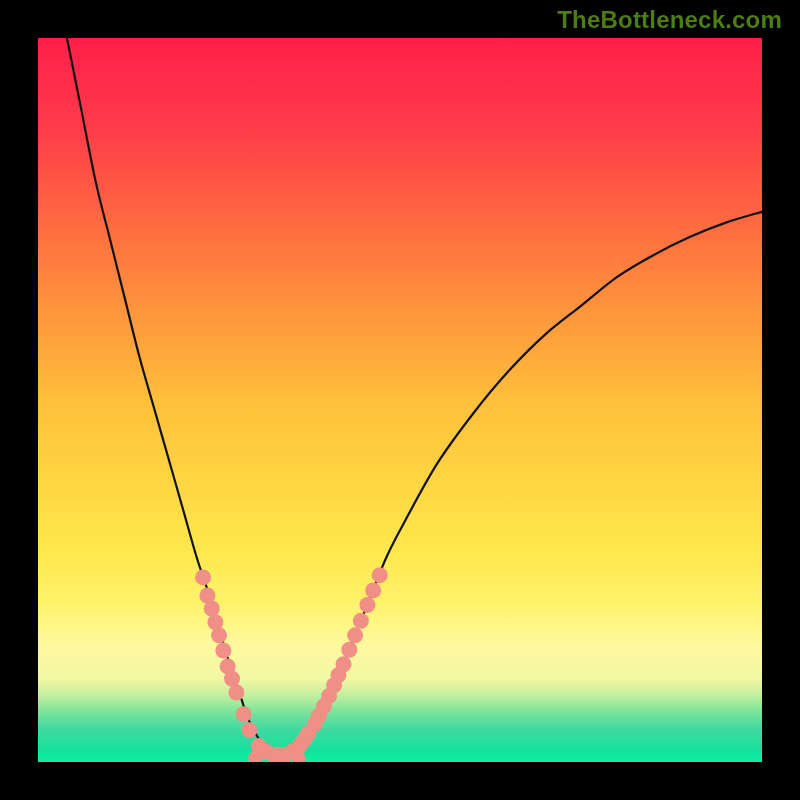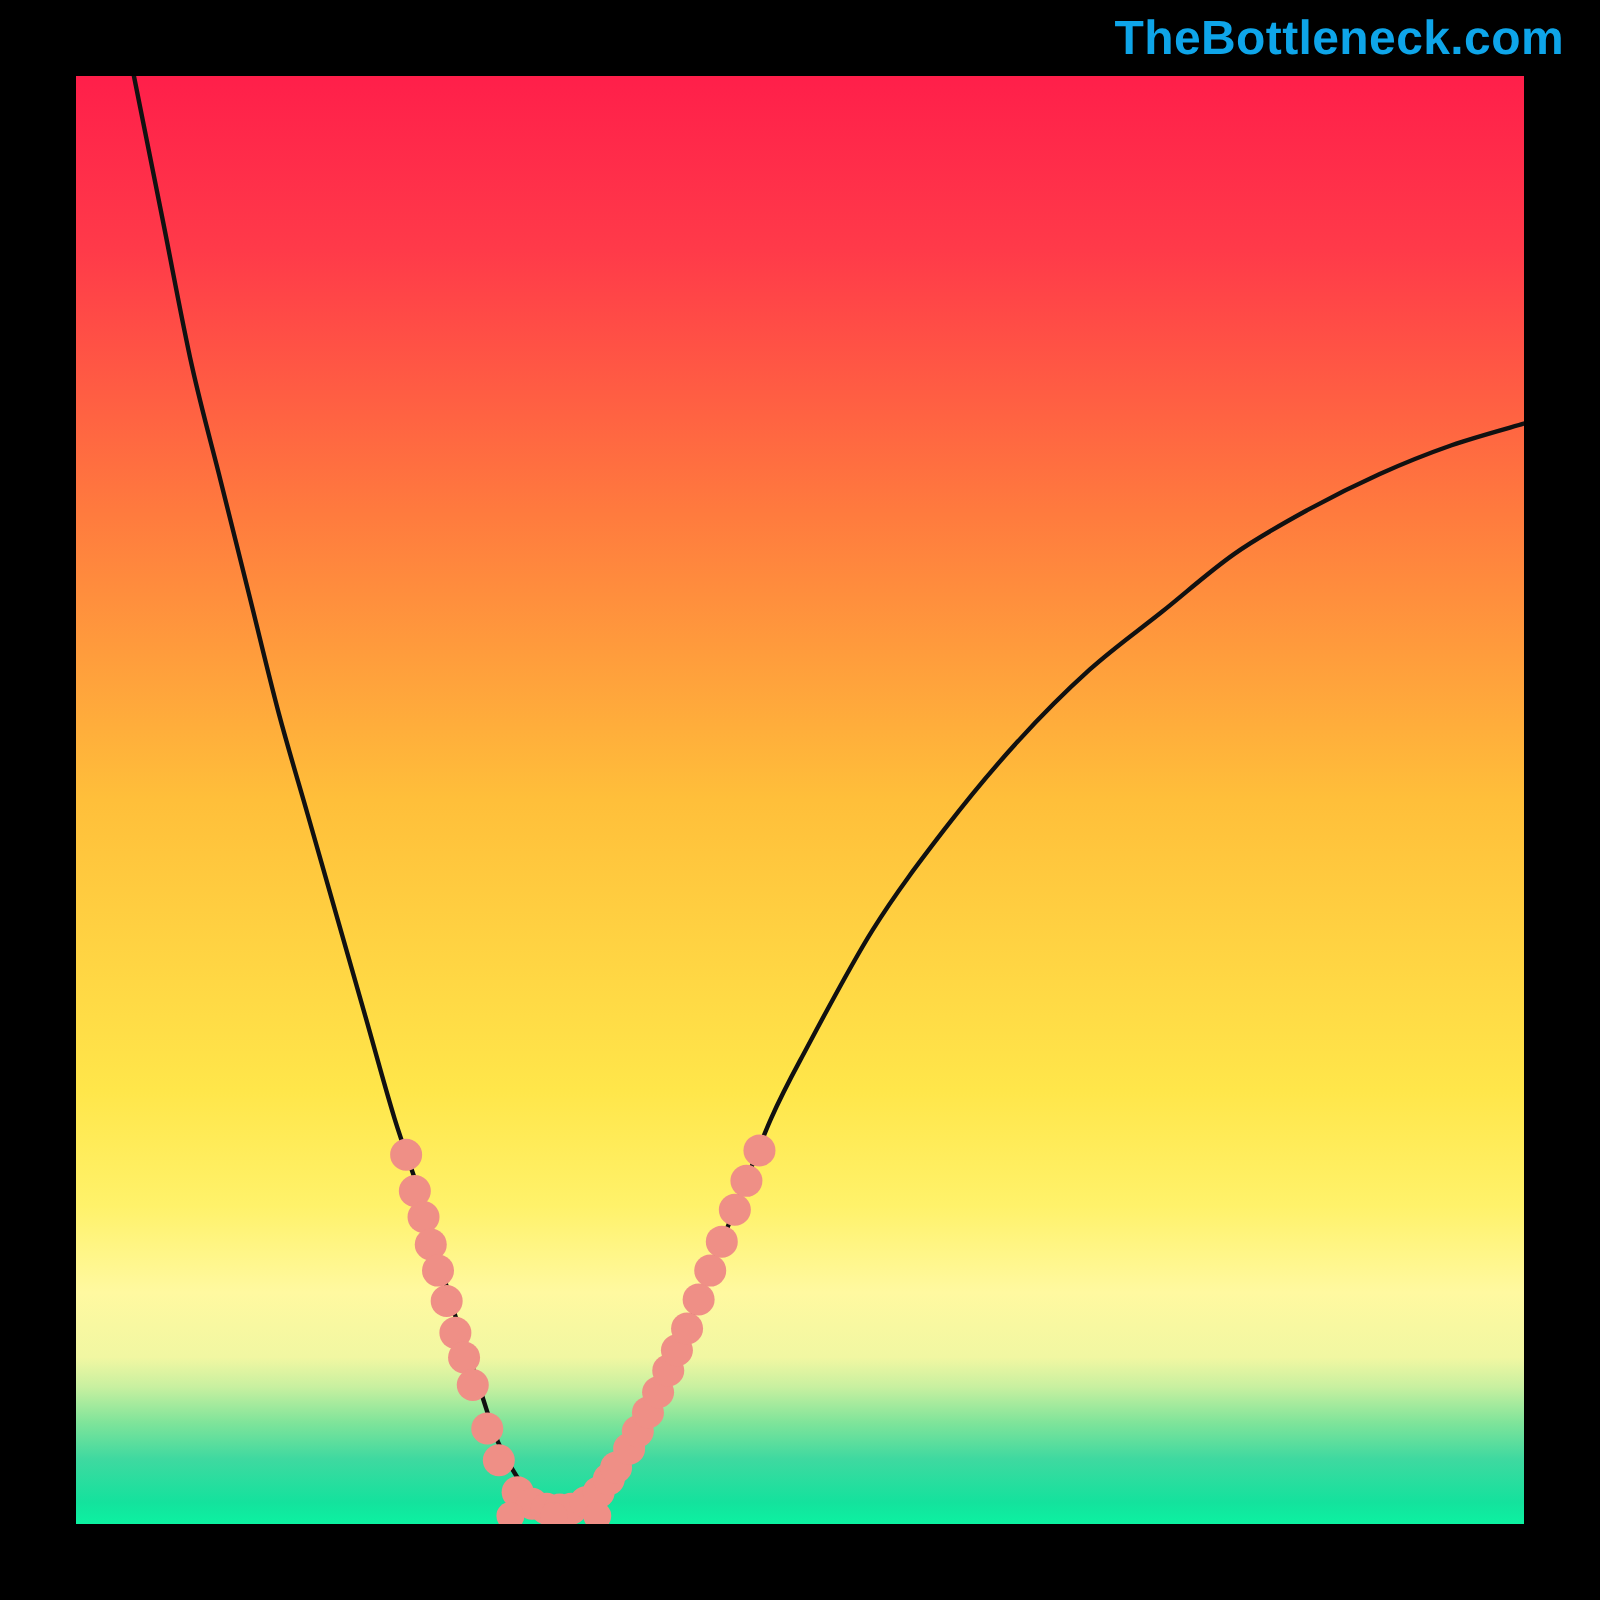--- a/index.html
+++ b/index.html
@@ -18,21 +18,21 @@
     height: 800px;
     background: #000;
   }
   .watermark {
     position: absolute;
     top: 6px;
     right: 18px;
     font-family: Arial, Helvetica, sans-serif;
     font-size: 24px;
     font-weight: 600;
-    color: #0ea5e9;
+    color: #4d7c0f;
     letter-spacing: 0.2px;
   }
   .plot {
     position: absolute;
     top: 38px;
     left: 38px;
     width: 724px;
     height: 724px;
   }
   .plot svg {

